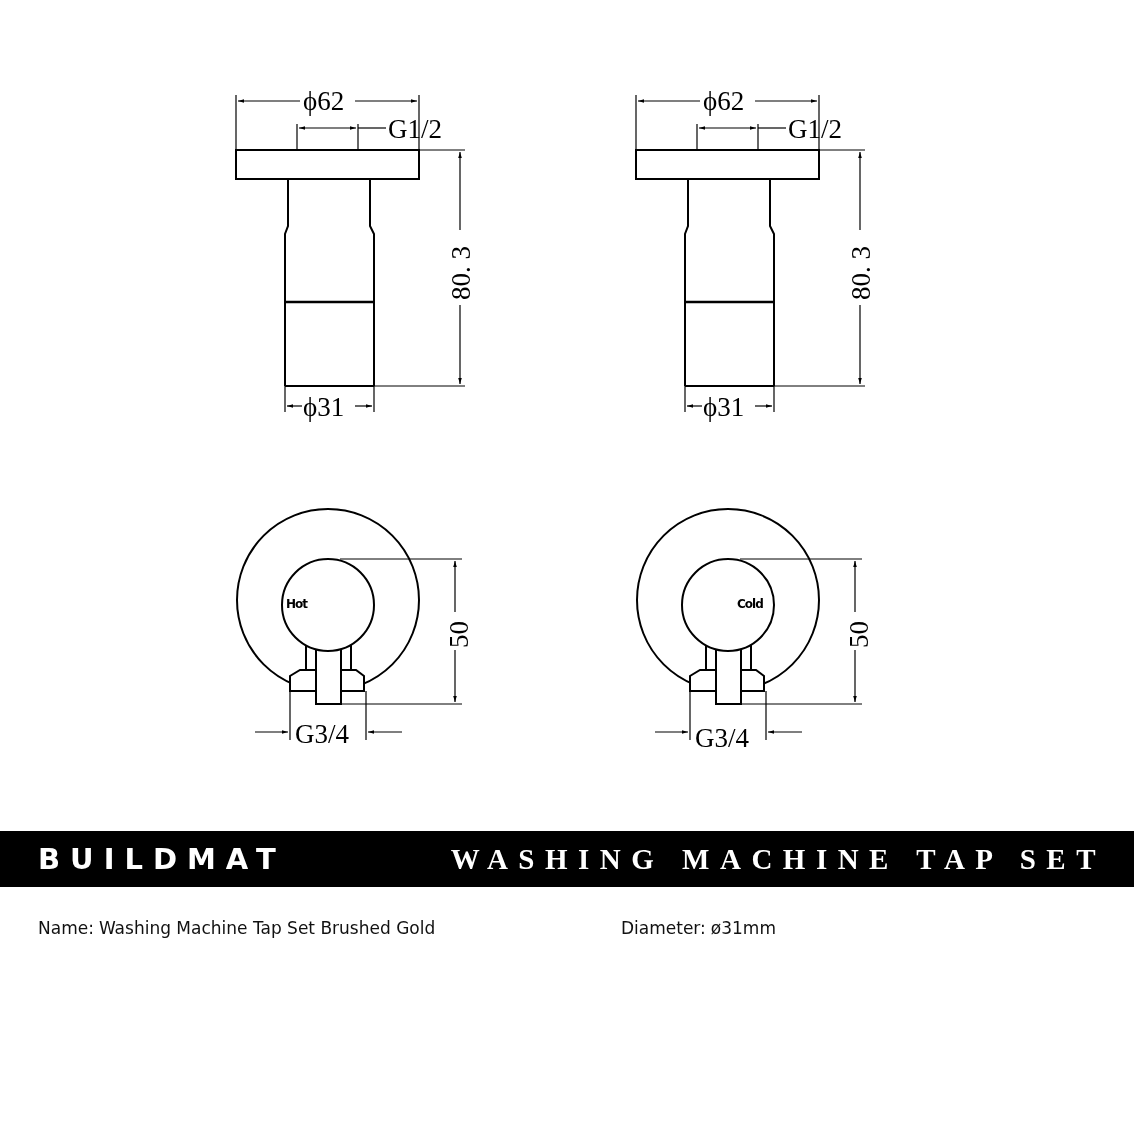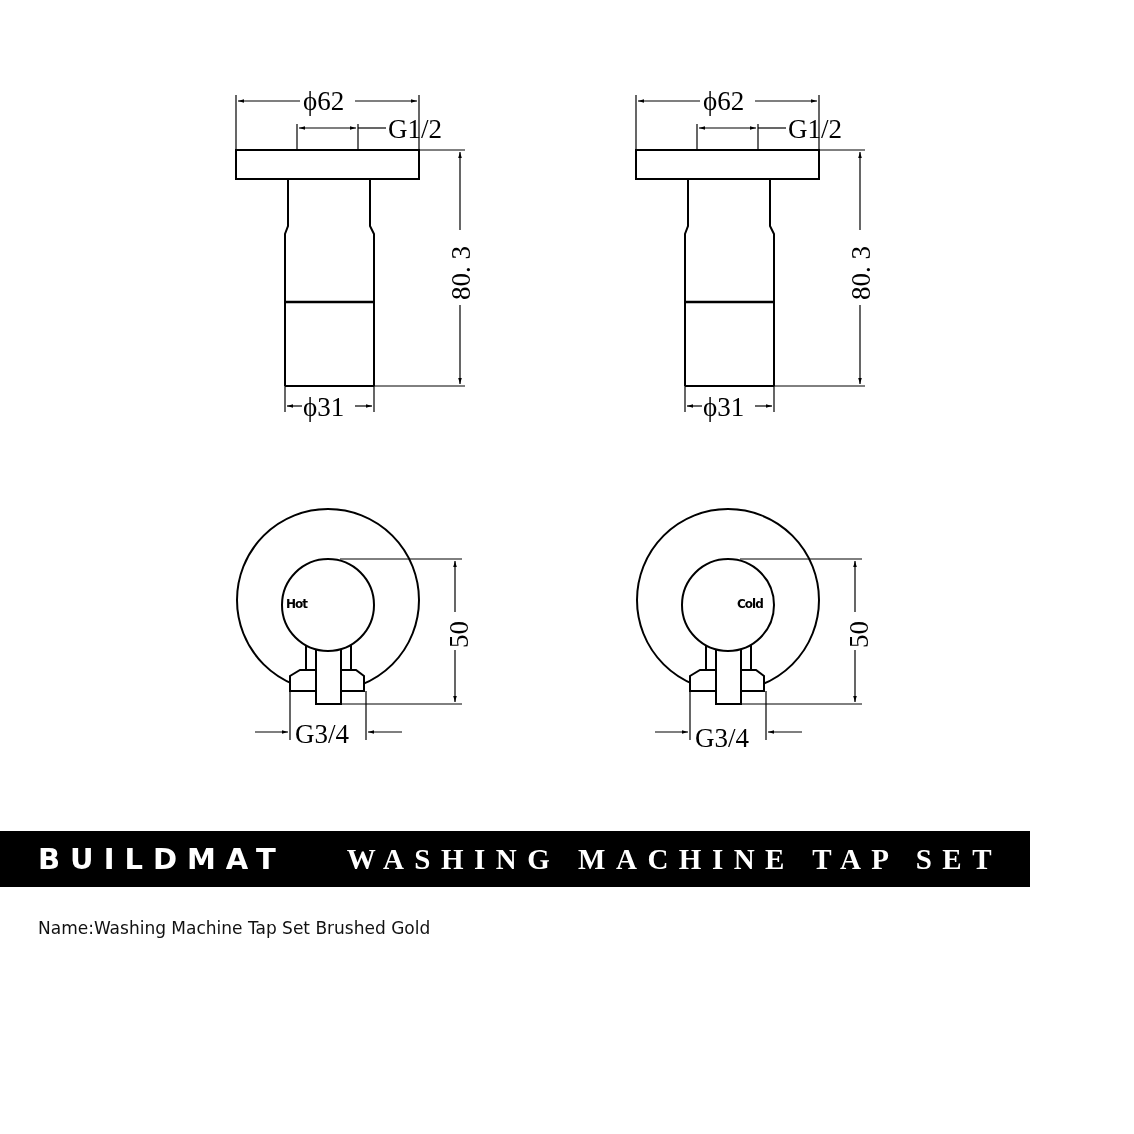--- a/index.html
+++ b/index.html
@@ -1,30 +1,30 @@
 <!DOCTYPE html>
 <html><head>
   <meta charset="utf-8">
   <style>
     html, body { margin: 0; padding: 0; background: #ffffff; }
     body { width: 1134px; height: 1134px; position: relative; overflow: hidden; font-family: "DejaVu Sans", sans-serif; }
     .drawings { position: absolute; left: 0; top: 0; width: 1134px; height: 648px; }
     .drawings svg { position: absolute; left: 0; top: 0; }
     .dim-text { font-family: "Liberation Serif", serif; font-size: 27px; fill: #000; }
     .label-text { font-family: "DejaVu Sans", sans-serif; font-weight: bold; font-size: 12px; fill: #000; letter-spacing: -1px; }
-    .title-bar { position: absolute; left: 0; top: 831px; width: 1030px; height: 56px; background: #000; }
+    .title-bar { position: absolute; left: 0; top: 831px; width: 1134px; height: 56px; background: #000; }
     .brand { position: absolute; left: 38px; top: 0; line-height: 56px; color: #fff; font-family: "DejaVu Sans", sans-serif; font-weight: bold; font-size: 29px; letter-spacing: 10px; }
     .product-title { position: absolute; right: 28px; top: 0; line-height: 56px; color: #fff; font-family: Liberation Serif, serif; font-weight: bold; font-size: 29px; letter-spacing: 10.5px; text-align: right; }
     .specs { position: absolute; top: 918px; left: 0; width: 1134px; }
     .spec-col { position: absolute; top: 0; }
     .spec-col.left { left: 38px; }
     .spec-col.right { left: 621px; }
     .spec-row { height: 45px; font-size: 17px; color: #111; white-space: nowrap; }
     .spec-row .k { font-weight: normal; }
-    .spec-row .v { font-weight: normal; }
+    .spec-row .v { font-weight: normal; margin-left: 5px; }
   </style>
 </head>
 <body>
 
 <div class="drawings">
   <svg width="1134" height="830" viewBox="0 0 1134 830" xmlns="http://www.w3.org/2000/svg">
     <defs>
       <marker id="arr" viewBox="0 0 10 10" refX="10" refY="5" markerWidth="12" markerHeight="6" orient="auto-start-reverse" markerUnits="userSpaceOnUse">
         <path d="M0,2 L10,5 L0,8 z" fill="#000"></path>
       </marker>
@@ -140,14 +140,17 @@
   <div class="product-title">WASHING MACHINE TAP SET</div>
 </div>
 
 <div class="specs">
   <div class="spec-col left">
     <div class="spec-row">
       <span class="k">Name:</span><span class="v">Washing Machine Tap Set Brushed Gold</span>
     </div>
   </div>
   <div class="spec-col right">
+    <div class="spec-row">
+      <span class="k">Diameter:</span><span class="v">ø31mm</span>
+    </div>
   </div>
 </div>
 
 </body></html>

